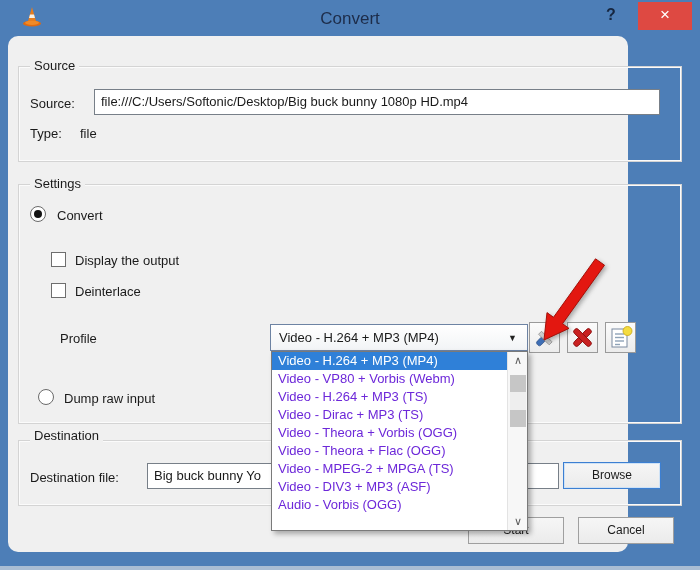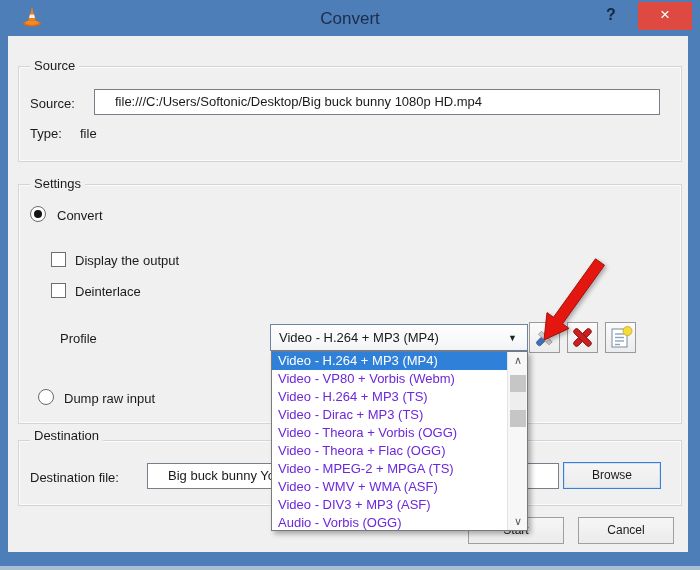--- a/index.html
+++ b/index.html
@@ -7,25 +7,25 @@
   body { font-family:"Liberation Sans", sans-serif; color:#1a1a1a; }
   #window { position:relative; width:700px; height:570px; background:#4d7eb7; overflow:hidden; }
   #frame-bottom-strip { position:absolute; left:0; bottom:0; width:700px; height:4px; background:#a9bdd4; }
   
   #titlebar { position:absolute; left:0; top:0; width:700px; height:36px; }
   #title-text { position:absolute; left:0; top:9px; width:700px; text-align:center; font-size:17px; color:#1d2c49; }
   #vlc-icon { position:absolute; left:20px; top:5px; }
   #help-btn { position:absolute; left:600px; top:6px; width:22px; height:24px; color:#16263f; font-size:16px; font-weight:bold; text-align:center; cursor:pointer; }
   #close-btn { position:absolute; left:638px; top:2px; width:54px; height:28px; background:#de4942; color:#fff; font-size:17px; text-align:center; line-height:26px; cursor:pointer; }
   
-  #client { position:absolute; left:8px; top:36px; width:680px; height:516px; background:#f0f0f0; }
+  #client { position:absolute; left:8px; top:36px; width:620px; height:516px; background:#f0f0f0;border-radius:10px; }
   .groupbox { position:absolute; border:1px solid #d4d4d4; box-shadow:0 0 0 1px #fbfbfb inset; }
   .grouplabel { position:absolute; background:#f0f0f0; padding:0 4px; font-size:13px; color:#1a1a1a; }
   .lbl { position:absolute; font-size:13px; color:#1a1a1a; white-space:nowrap; }
-  .field { position:absolute; background:#fff; border:1px solid #777f88; font-size:13px; line-height:24px; padding:0 20px; white-space:nowrap; overflow:hidden; }
+  .field { position:absolute; background:#fff; border:1px solid #777f88; font-size:13px; line-height:24px; padding:0 6px; white-space:nowrap; overflow:hidden; }
   
   .radio { position:absolute; width:16px; height:16px; border:1px solid #6a6a6a; border-radius:50%; background:#fff; }
   .radio.checked::after { content:""; position:absolute; left:3px; top:3px; width:8px; height:8px; border-radius:50%; background:#141414; }
   .checkbox { position:absolute; width:15px; height:15px; border:1px solid #6e6e6e; background:#fff; }
   
   #profile-combo { position:absolute; left:262px; top:288px; width:258px; height:27px; background:linear-gradient(#ffffff,#f2f4f6); border:1px solid #6d83a3; font-size:13px; line-height:25px; padding:0 22px 0 8px; white-space:nowrap; overflow:hidden; cursor:pointer; }
   #combo-arrow { position:absolute; left:500px; top:297px; font-size:9px; color:#222; pointer-events:none; }
   
   .toolbtn { position:absolute; width:31px; height:31px; background:linear-gradient(#fbfbfb,#ececec); border:1px solid #9a9a9a; display:flex; align-items:center; justify-content:center; cursor:pointer; }
   
@@ -128,21 +128,20 @@
     <div class="btn" style="left:570px; top:481px; width:96px; height:27px; line-height:25px;">Cancel</div>
 
     <div id="profile-dropdown">
       <div class="dd-item selected">Video - H.264 + MP3 (MP4)</div>
       <div class="dd-item">Video - VP80 + Vorbis (Webm)</div>
       <div class="dd-item">Video - H.264 + MP3 (TS)</div>
       <div class="dd-item">Video - Dirac + MP3 (TS)</div>
       <div class="dd-item">Video - Theora + Vorbis (OGG)</div>
       <div class="dd-item">Video - Theora + Flac (OGG)</div>
       <div class="dd-item">Video - MPEG-2 + MPGA (TS)</div>
-      <div class="dd-item">Video - WMV + WMA (ASF)</div>
       <div class="dd-item">Video - DIV3 + MP3 (ASF)</div>
       <div class="dd-item">Audio - Vorbis (OGG)</div>
       <div id="dd-scrollbar">
         <div class="sb-btn" id="sb-up">∧</div>
         <div id="sb-thumb"></div>
         <div class="sb-btn" id="sb-down">∨</div>
       </div>
     </div>
 
   </div>

